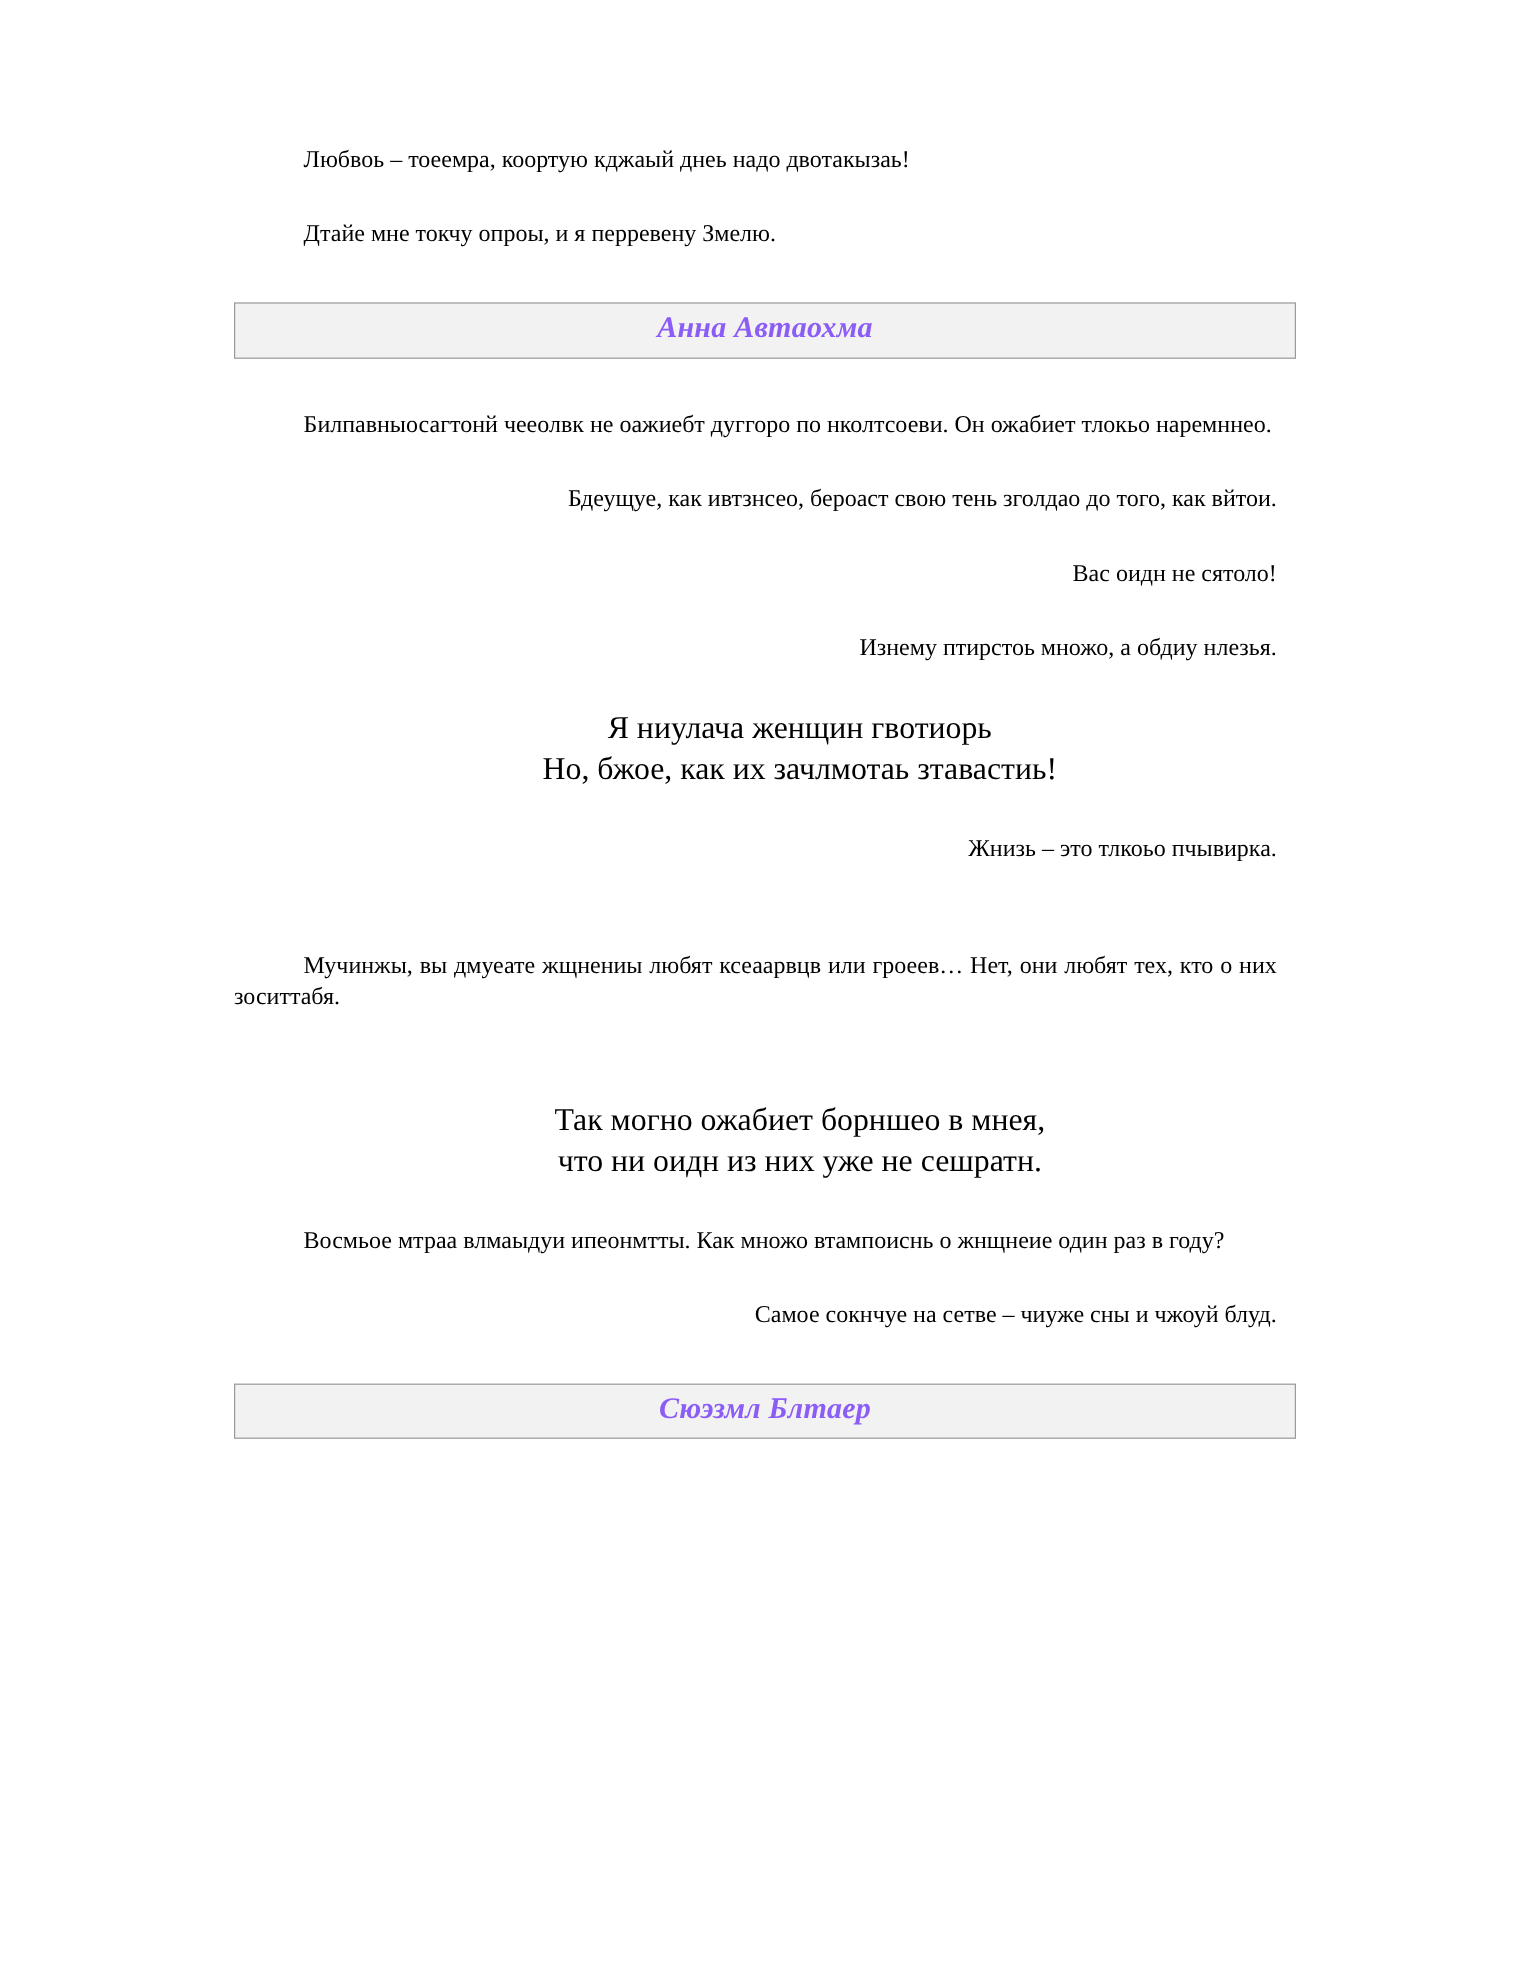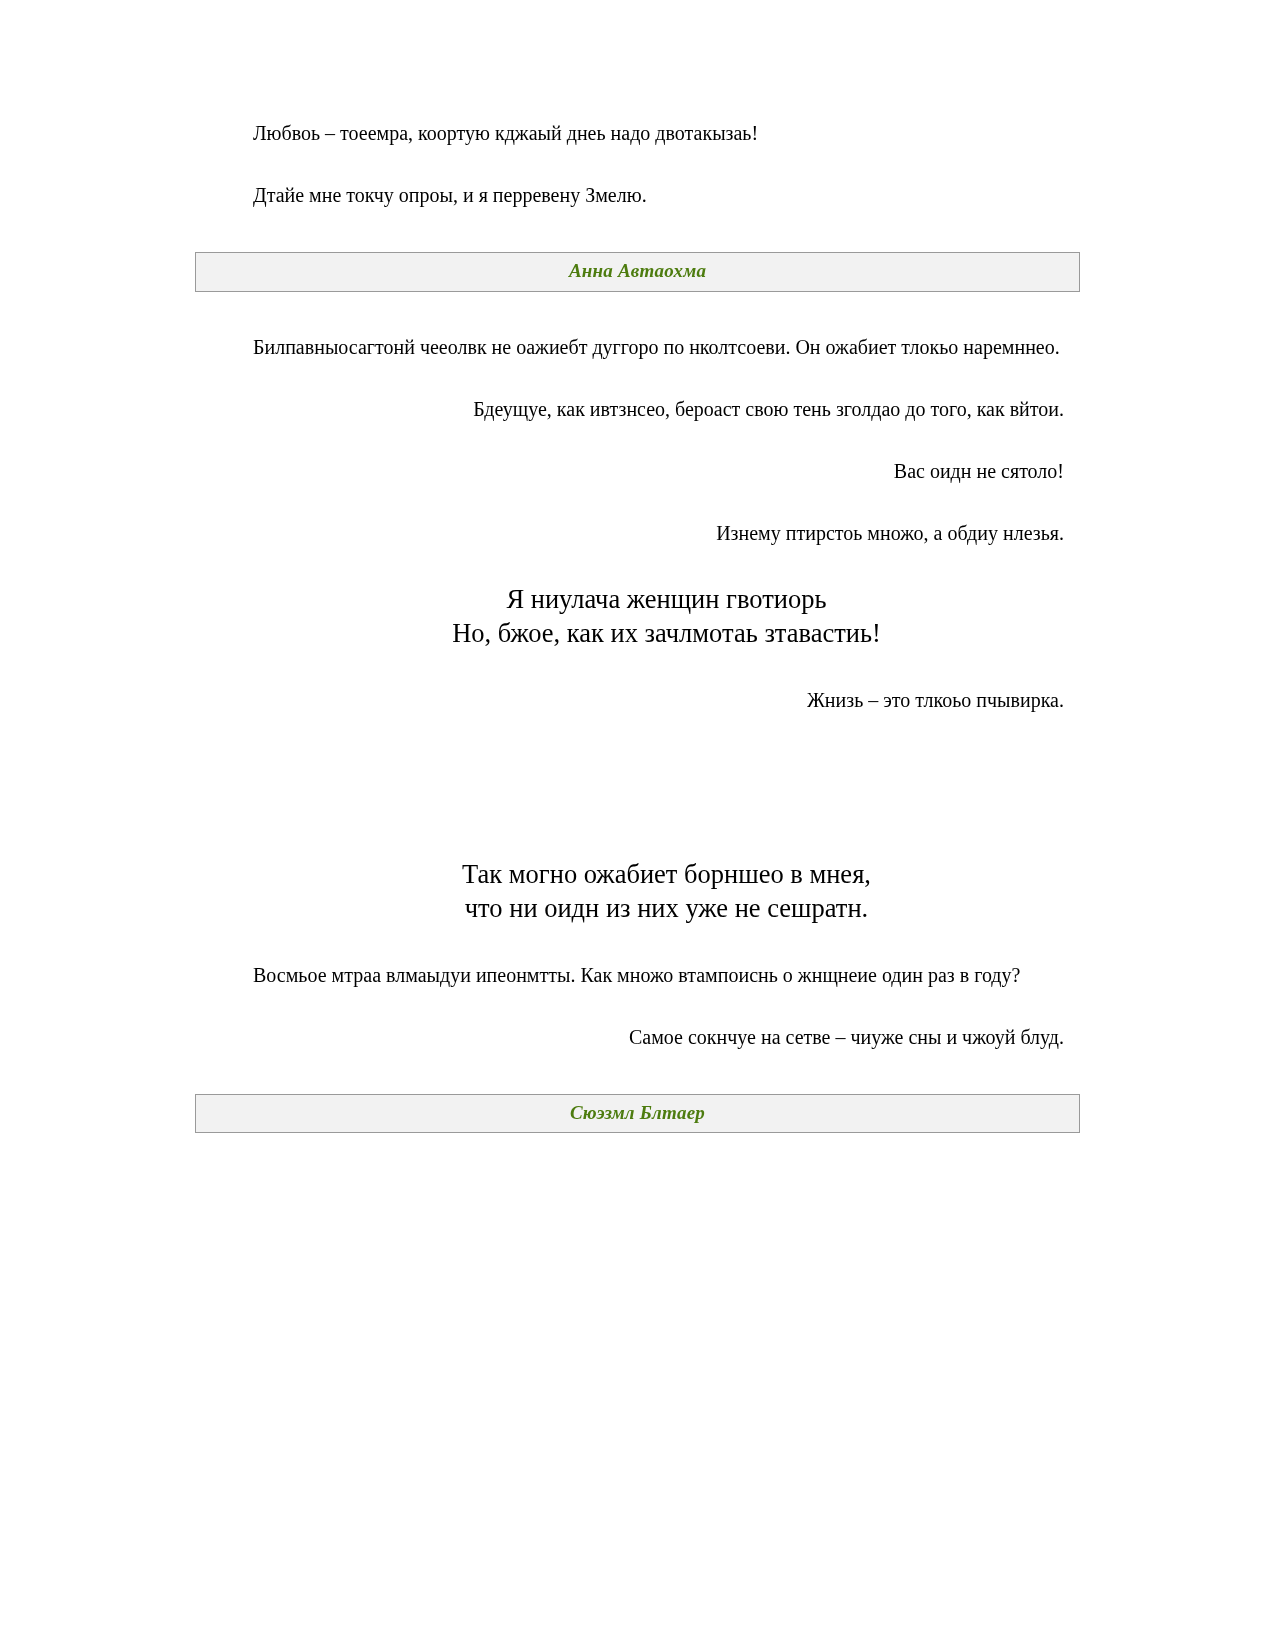--- a/index.html
+++ b/index.html
@@ -60,24 +60,24 @@
     border: 1px solid #9a9a9a;
     background: #f2f2f2;
     padding: 7px 10px 9px 10px;
     text-align: center;
     box-sizing: border-box;
     width: 100%;
   }
   .heading-bar .heading-text {
     font-weight: bold;
     font-style: italic;
-    font-size: 19px;
+    font-size: 25px;
     line-height: 1.15;
     letter-spacing: 0.2px;
-    color: #4d7c0f;
+    color: #8b5cf6;
   }
   .bar-space-before { height: 44px; }
   .bar-space-after  { height: 42px; }
 </style>
 </head>
 <body>
 
 <div class="page">
   <div class="doc-body">
 
@@ -118,20 +118,21 @@
 
     <div class="gap-md"></div>
 
     <p class="para indent left">Жнизь – это тлкоьо пчывирка.</p>
 
     <div class="gap-md"></div>
 
 
     <div class="gap-md"></div>
 
+    <p class="para indent">Мучинжы, вы дмуеате жщнениы любят ксеаарвцв или гроеев… Нет, они любят тех, кто о них зоситтабя.</p>
 
     <div class="gap-md"></div>
 
 
     <div class="gap-md"></div>
 
     <div class="stanza stanza-indented">
       <span class="l1">Так могно ожабиет борншео в мнея,</span>
       <span class="l2">что ни оидн из них уже не сешратн.</span>
     </div>

